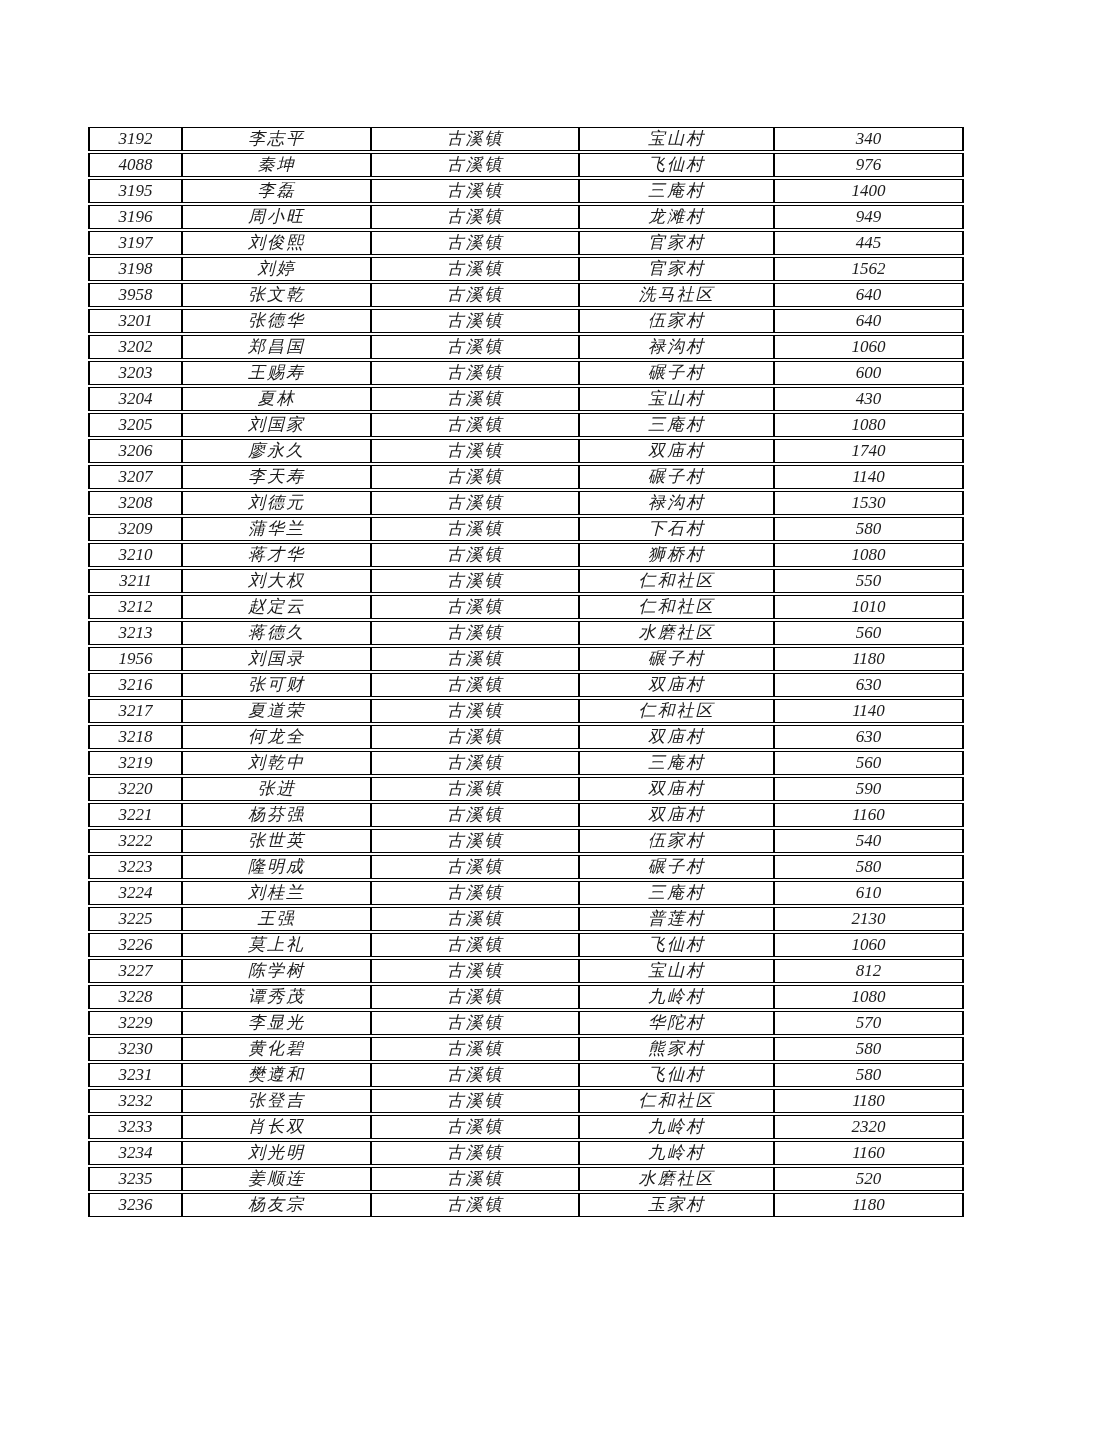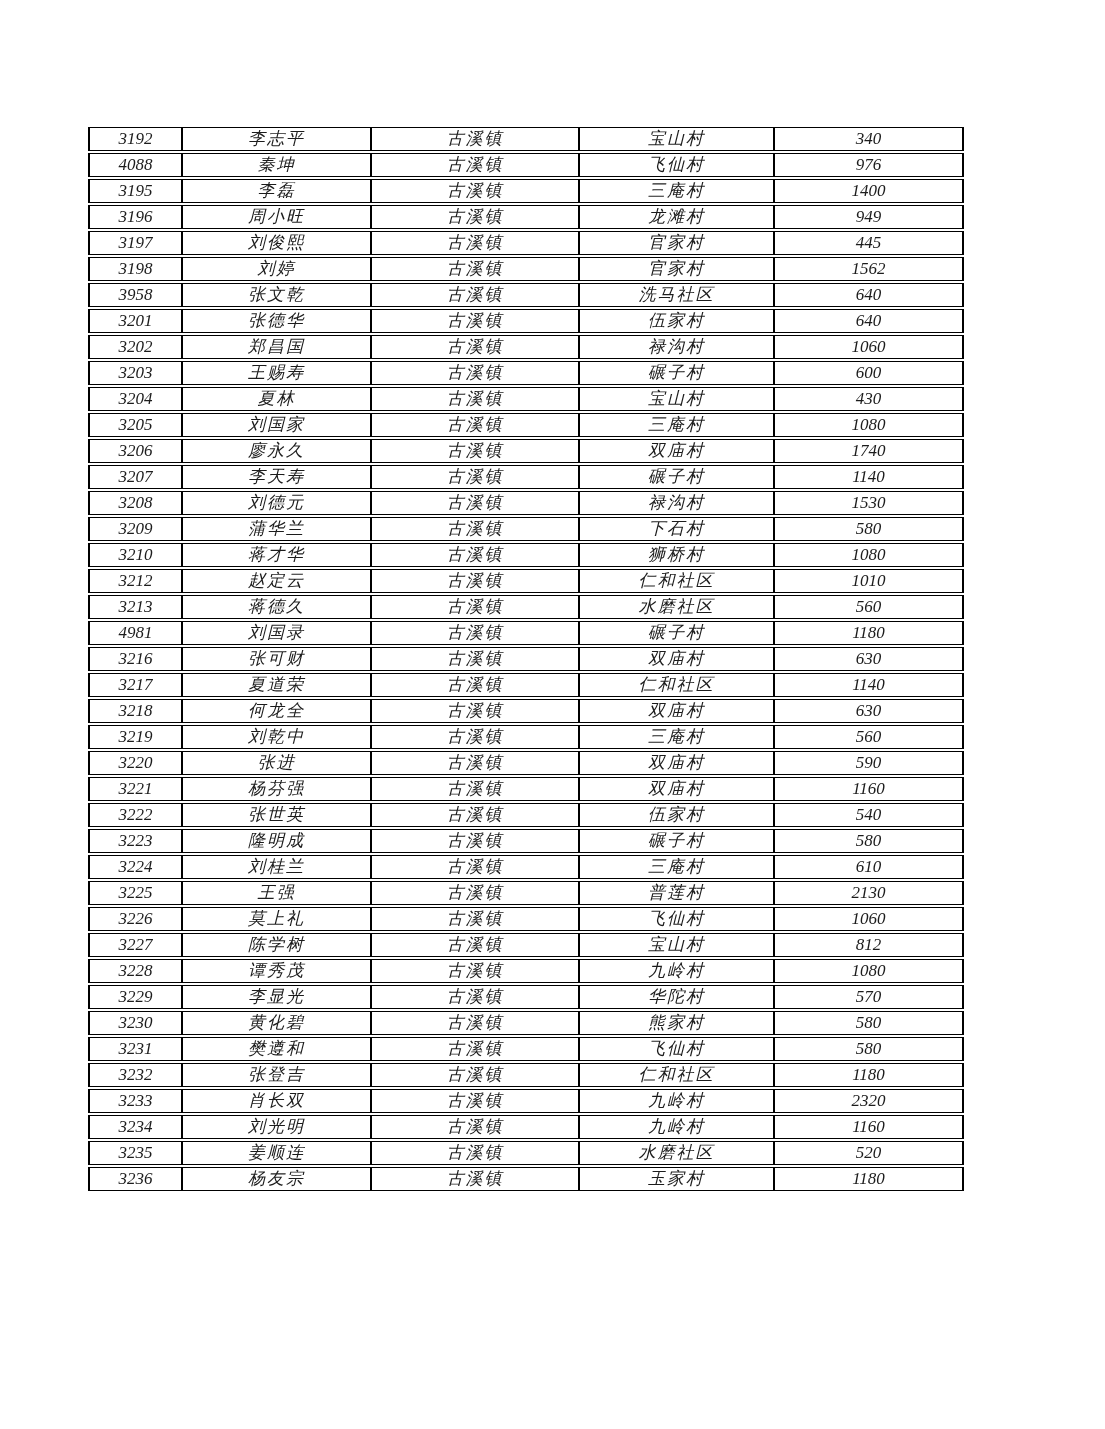--- a/index.html
+++ b/index.html
@@ -191,40 +191,47 @@
   </tr>
 
   <tr>
     <td class="num">3210</td>
     <td class="cjk">蒋才华</td>
     <td class="cjk">古溪镇</td>
     <td class="cjk">狮桥村</td>
     <td class="num">1080</td>
   </tr>
 
+  <tr>
+    <td class="num">3211</td>
+    <td class="cjk">刘大权</td>
+    <td class="cjk">古溪镇</td>
+    <td class="cjk">仁和社区</td>
+    <td class="num">550</td>
+  </tr>
 
   <tr>
     <td class="num">3212</td>
     <td class="cjk">赵定云</td>
     <td class="cjk">古溪镇</td>
     <td class="cjk">仁和社区</td>
     <td class="num">1010</td>
   </tr>
 
   <tr>
     <td class="num">3213</td>
     <td class="cjk">蒋德久</td>
     <td class="cjk">古溪镇</td>
     <td class="cjk">水磨社区</td>
     <td class="num">560</td>
   </tr>
 
 
   <tr>
-    <td class="num">4981</td>
+    <td class="num">1956</td>
     <td class="cjk">刘国录</td>
     <td class="cjk">古溪镇</td>
     <td class="cjk">碾子村</td>
     <td class="num">1180</td>
   </tr>
 
   <tr>
     <td class="num">3216</td>
     <td class="cjk">张可财</td>
     <td class="cjk">古溪镇</td>

